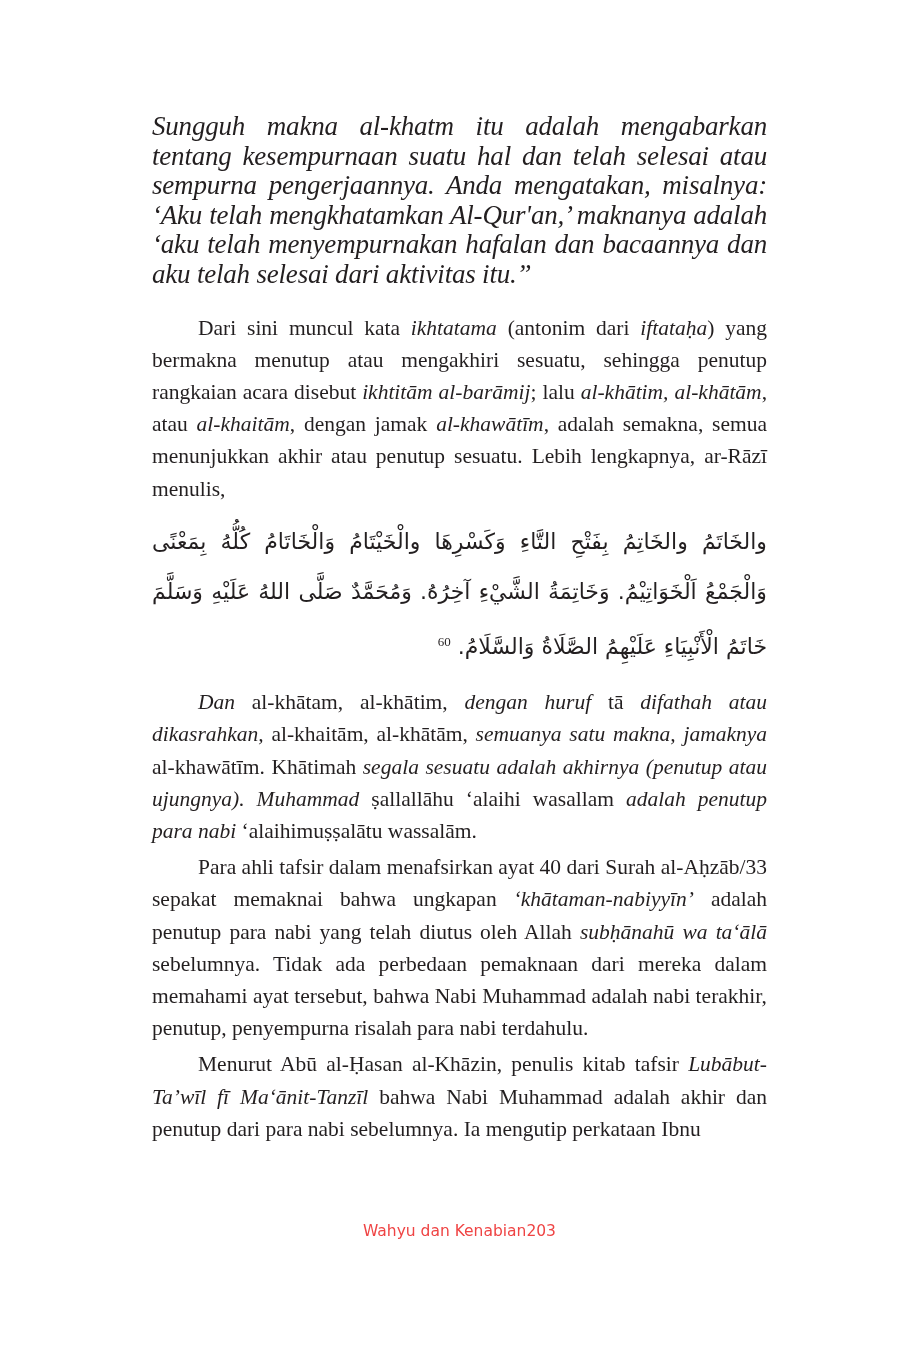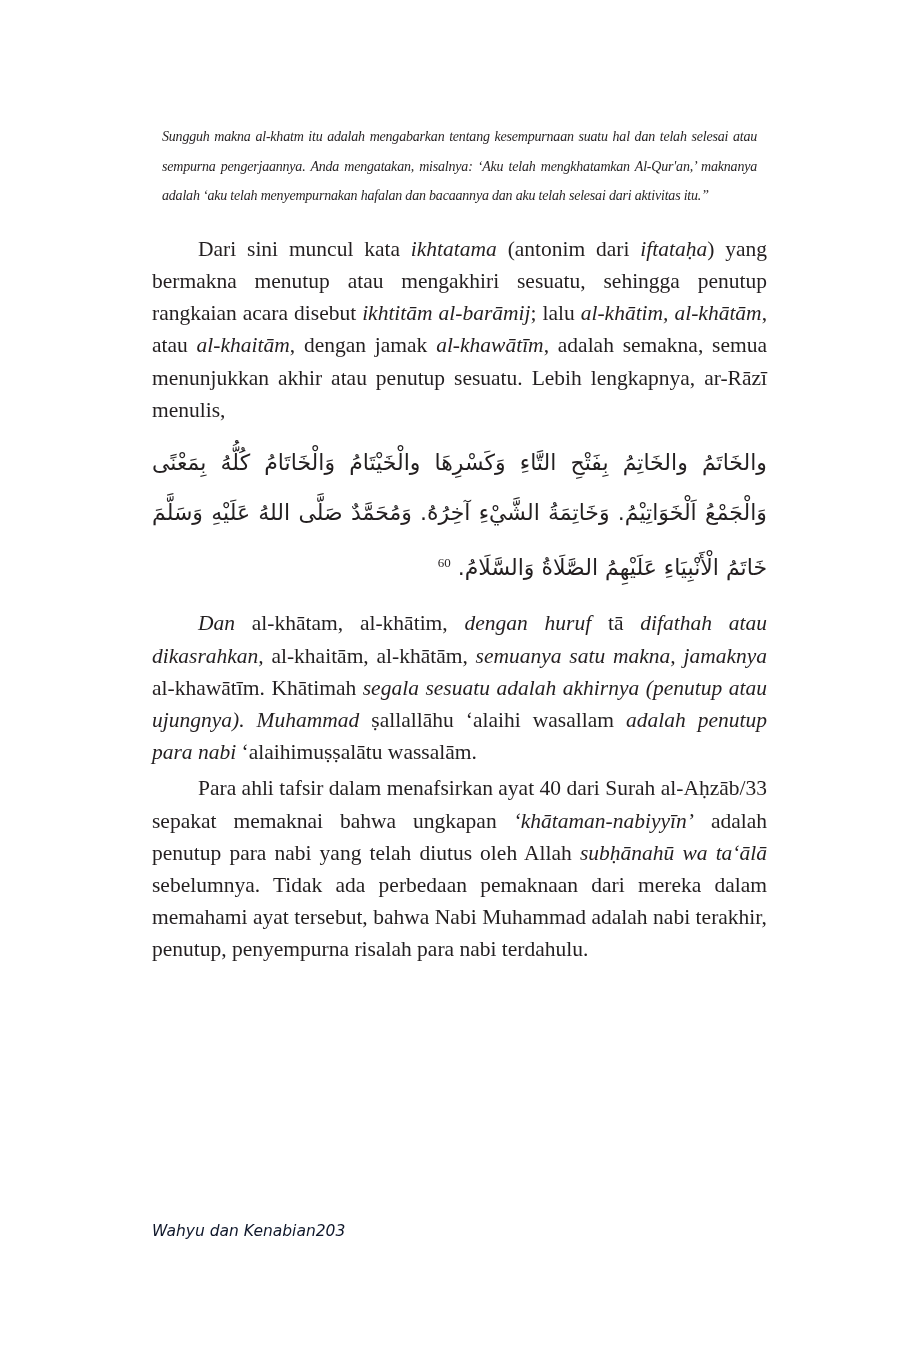--- a/index.html
+++ b/index.html
@@ -16,24 +16,24 @@
     }
     .page {
       position: absolute;
       left: 152px;
       top: 112px;
       width: 615px;
     }
     .quote {
       font-family: "Liberation Serif", serif;
       font-style: italic;
-      font-size: 14px;
+      font-size: 27px;
       line-height: 29.6px;
       text-align: justify;
-      margin: 10px;
+      margin: 0;
       letter-spacing: -0.2px;
     }
     .para {
       font-family: "Liberation Serif", serif;
       font-size: 21.5px;
       line-height: 32.2px;
       text-align: justify;
       margin: 0;
       text-indent: 46px;
     }
@@ -58,43 +58,43 @@
     .p2 { margin-top: 14px; }
     .p3 { margin-top: 4px; }
     .p4 { margin-top: 4px; }
     .footer {
       position: absolute;
       left: 152px;
       top: 1222px;
       width: 615px;
       font-family: "DejaVu Sans", sans-serif;
       font-size: 15.5px;
-      color: #0f172a;
+      color: #ef4444;
       display: flex;
-      justify-content: flex-start;
+      justify-content: center;
       align-items: baseline;
-      font-style: italic;
     }
   </style>
 </head>
 <body>
 
 <div class="page">
 
   <p class="quote">
     <span>Sungguh makna al-khatm itu adalah mengabarkan tentang kesempurnaan suatu hal dan telah selesai atau sempurna pengerjaannya. Anda mengatakan, misalnya: ‘Aku telah mengkhatamkan Al-Qur'an,’ maknanya adalah ‘aku telah menyempurnakan hafalan dan bacaannya dan aku telah selesai dari aktivitas itu.”</span>
   </p>
 
   <p class="para p1"><span>Dari sini muncul kata </span><i>ikhtatama</i><span> (antonim dari </span><i>iftataḥa</i><span>) yang bermakna menutup atau mengakhiri sesuatu, sehingga penutup rangkaian acara disebut </span><i>ikhtitām al-barāmij</i><span>; lalu </span><i>al-khātim, al-khātām</i><span>, atau </span><i>al-khaitām</i><span>, dengan jamak </span><i>al-khawātīm</i><span>, adalah semakna, semua menunjukkan akhir atau penutup sesuatu. Lebih lengkapnya, ar-Rāzī menulis,</span></p>
 
   <p class="arabic" dir="rtl" lang="ar"><span>والخَاتَمُ والخَاتِمُ بِفَتْحِ التَّاءِ وَكَسْرِهَا والْخَيْتَامُ وَالْخَاتَامُ كُلُّهُ بِمَعْنًى وَالْجَمْعُ اَلْخَوَاتِيْمُ. وَخَاتِمَةُ الشَّيْءِ آخِرُهُ. وَمُحَمَّدٌ صَلَّى اللهُ عَلَيْهِ وَسَلَّمَ خَاتَمُ الْأَنْبِيَاءِ عَلَيْهِمُ الصَّلَاةُ وَالسَّلَامُ.</span> <sup>60</sup></p>
 
   <p class="para p2"><i>Dan</i><span> al-khātam, al-khātim, </span><i>dengan huruf</i><span> tā </span><i>difathah atau dikasrahkan,</i><span> al-khaitām, al-khātām, </span><i>semuanya satu makna, jamaknya</i><span> al-khawātīm. Khātimah </span><i>segala sesuatu adalah akhirnya (penutup atau ujungnya). Muhammad</i><span> ṣallallāhu ‘alaihi wasallam </span><i>adalah penutup para nabi</i><span> ‘alaihimuṣṣalātu wassalām.</span></p>
 
   <p class="para p3"><span>Para ahli tafsir dalam menafsirkan ayat 40 dari Surah al-Aḥzāb/33 sepakat memaknai bahwa ungkapan </span><i>‘khātaman-nabiyyīn’</i><span> adalah penutup para nabi yang telah diutus oleh Allah </span><i>subḥānahū wa ta‘ālā</i><span> sebelumnya. Tidak ada perbedaan pemaknaan dari mereka dalam memahami ayat tersebut, bahwa Nabi Muhammad adalah nabi terakhir, penutup, penyempurna risalah para nabi terdahulu.</span></p>
 
+  <p class="para p4"><span>Menurut Abū al-Ḥasan al-Khāzin, penulis kitab tafsir </span><i>Lubābut-Ta’wīl fī Ma‘ānit-Tanzīl</i><span> bahwa Nabi Muhammad adalah akhir dan penutup dari para nabi sebelumnya. Ia mengutip perkataan Ibnu</span></p>
 
 </div>
 
 <div class="footer">
   <span>Wahyu dan Kenabian</span>
   <span>203</span>
 </div>
 
 </body></html>

